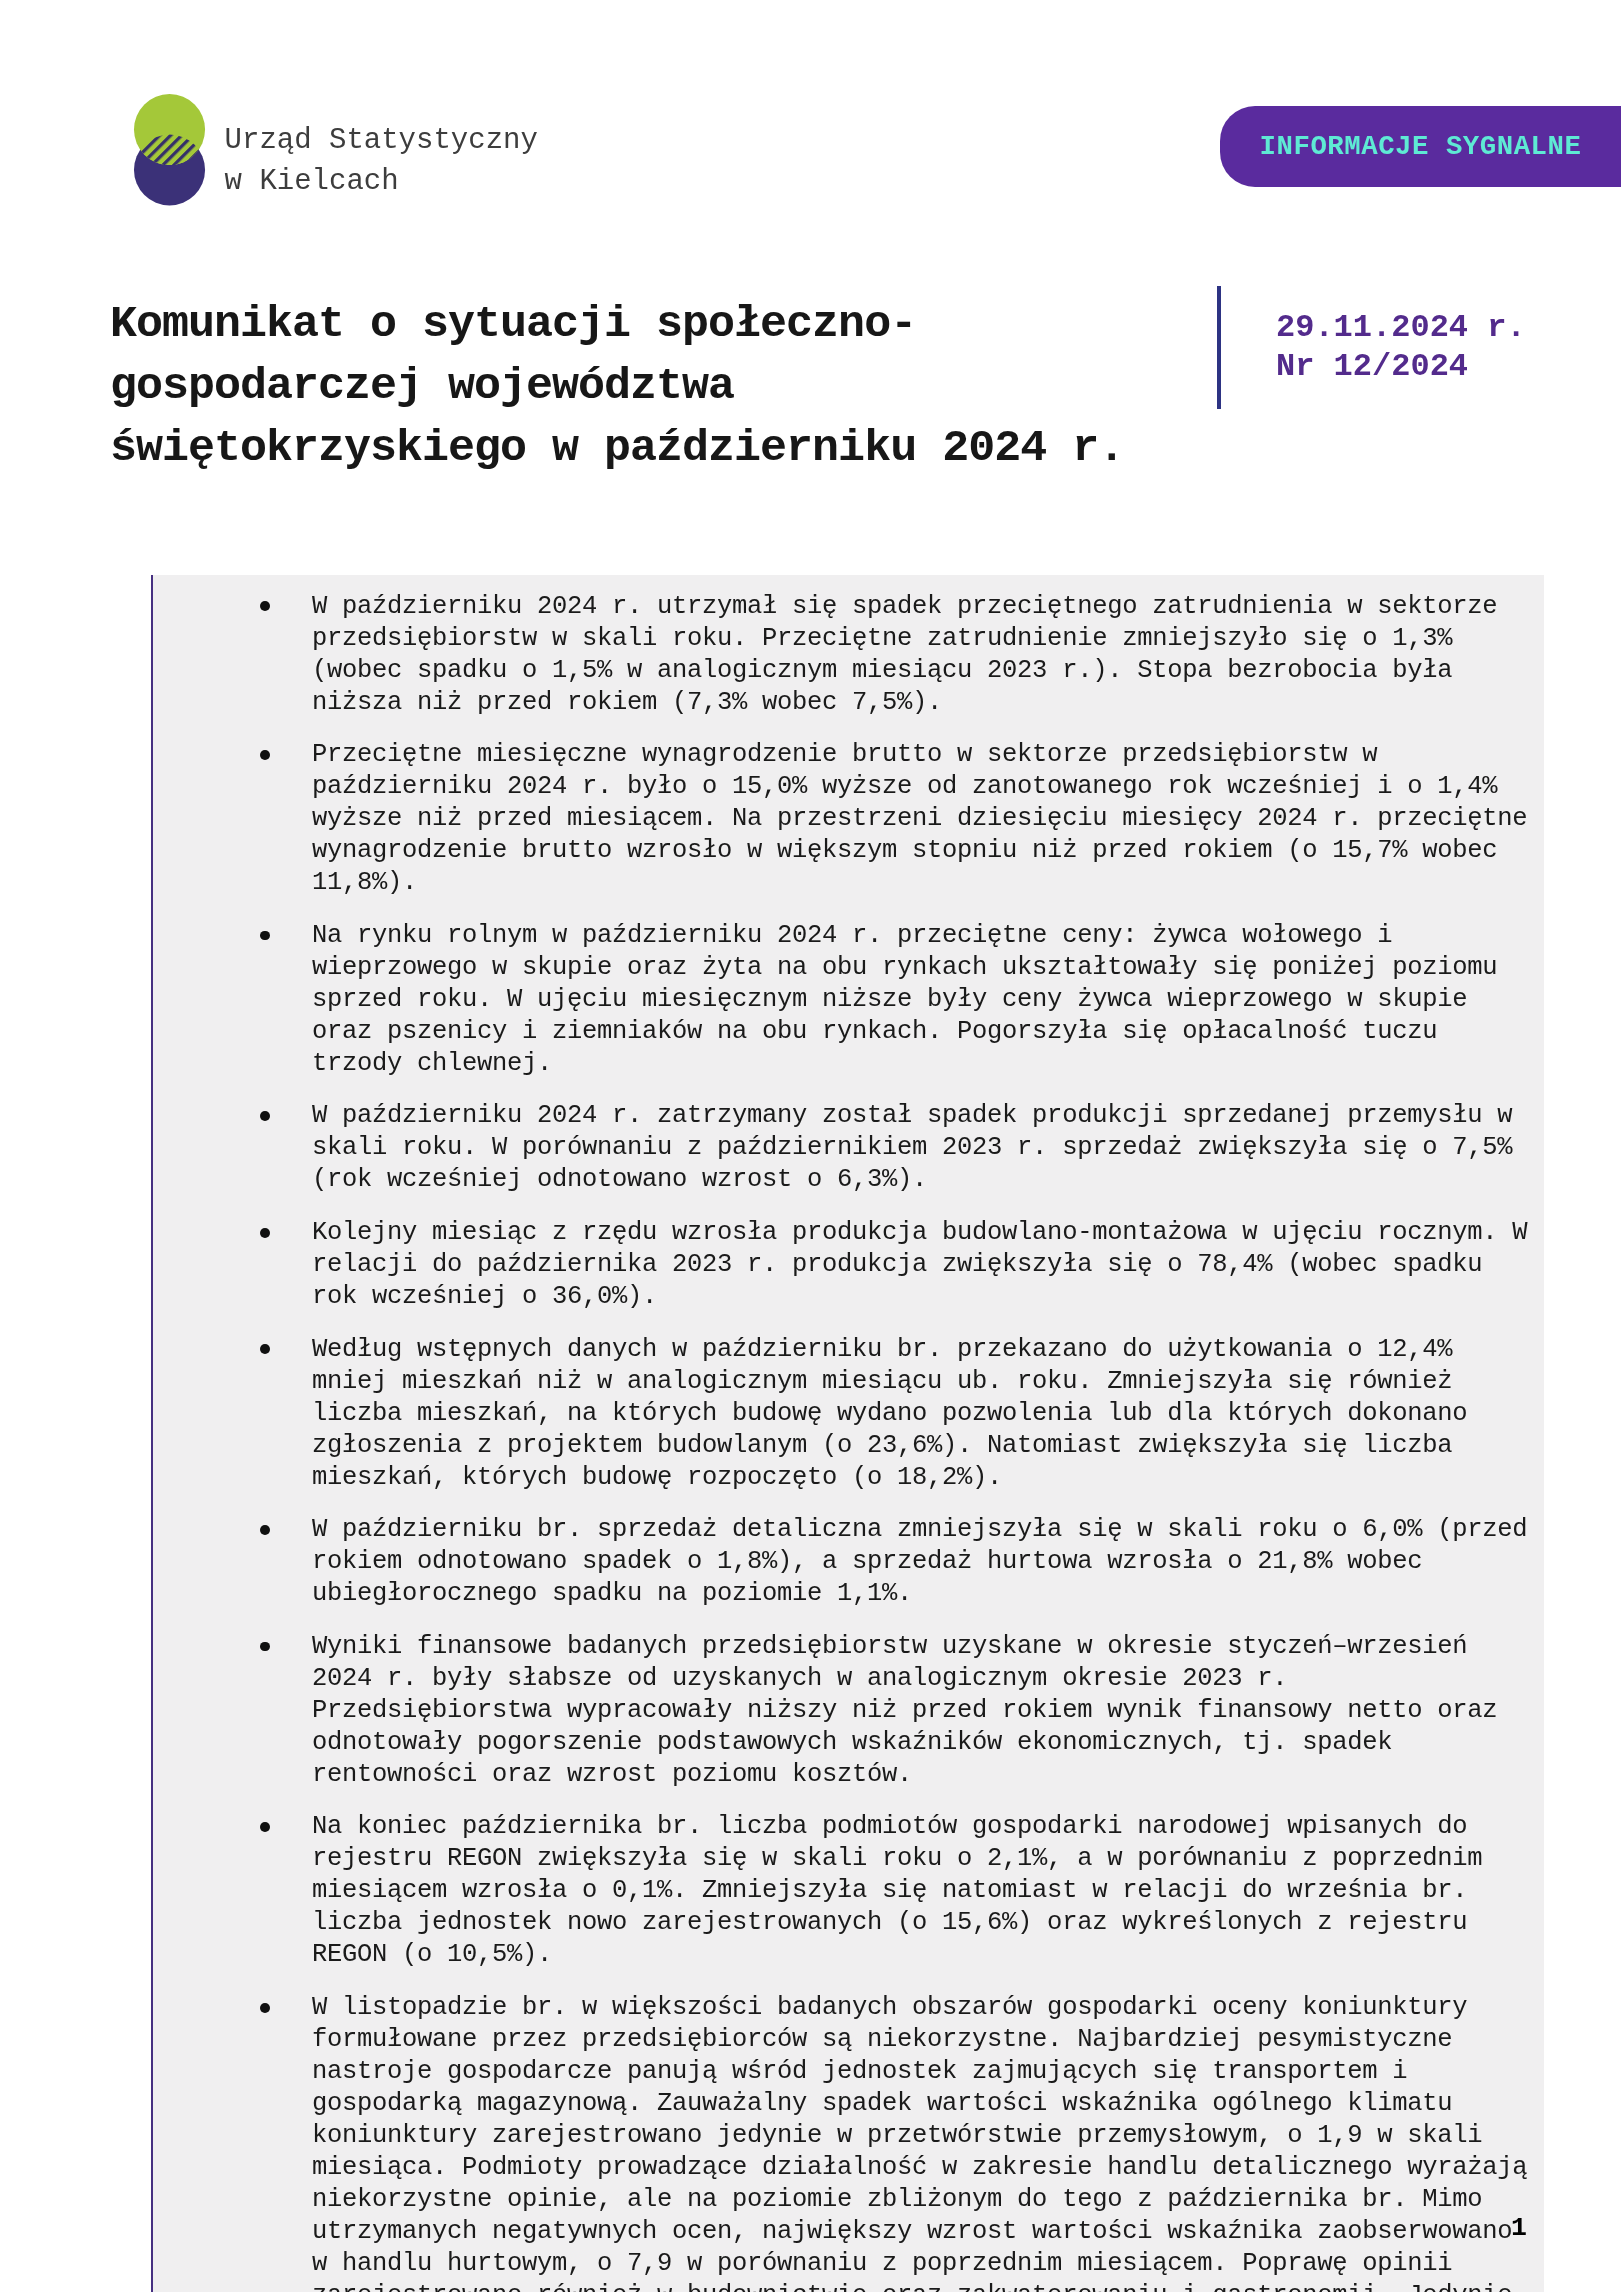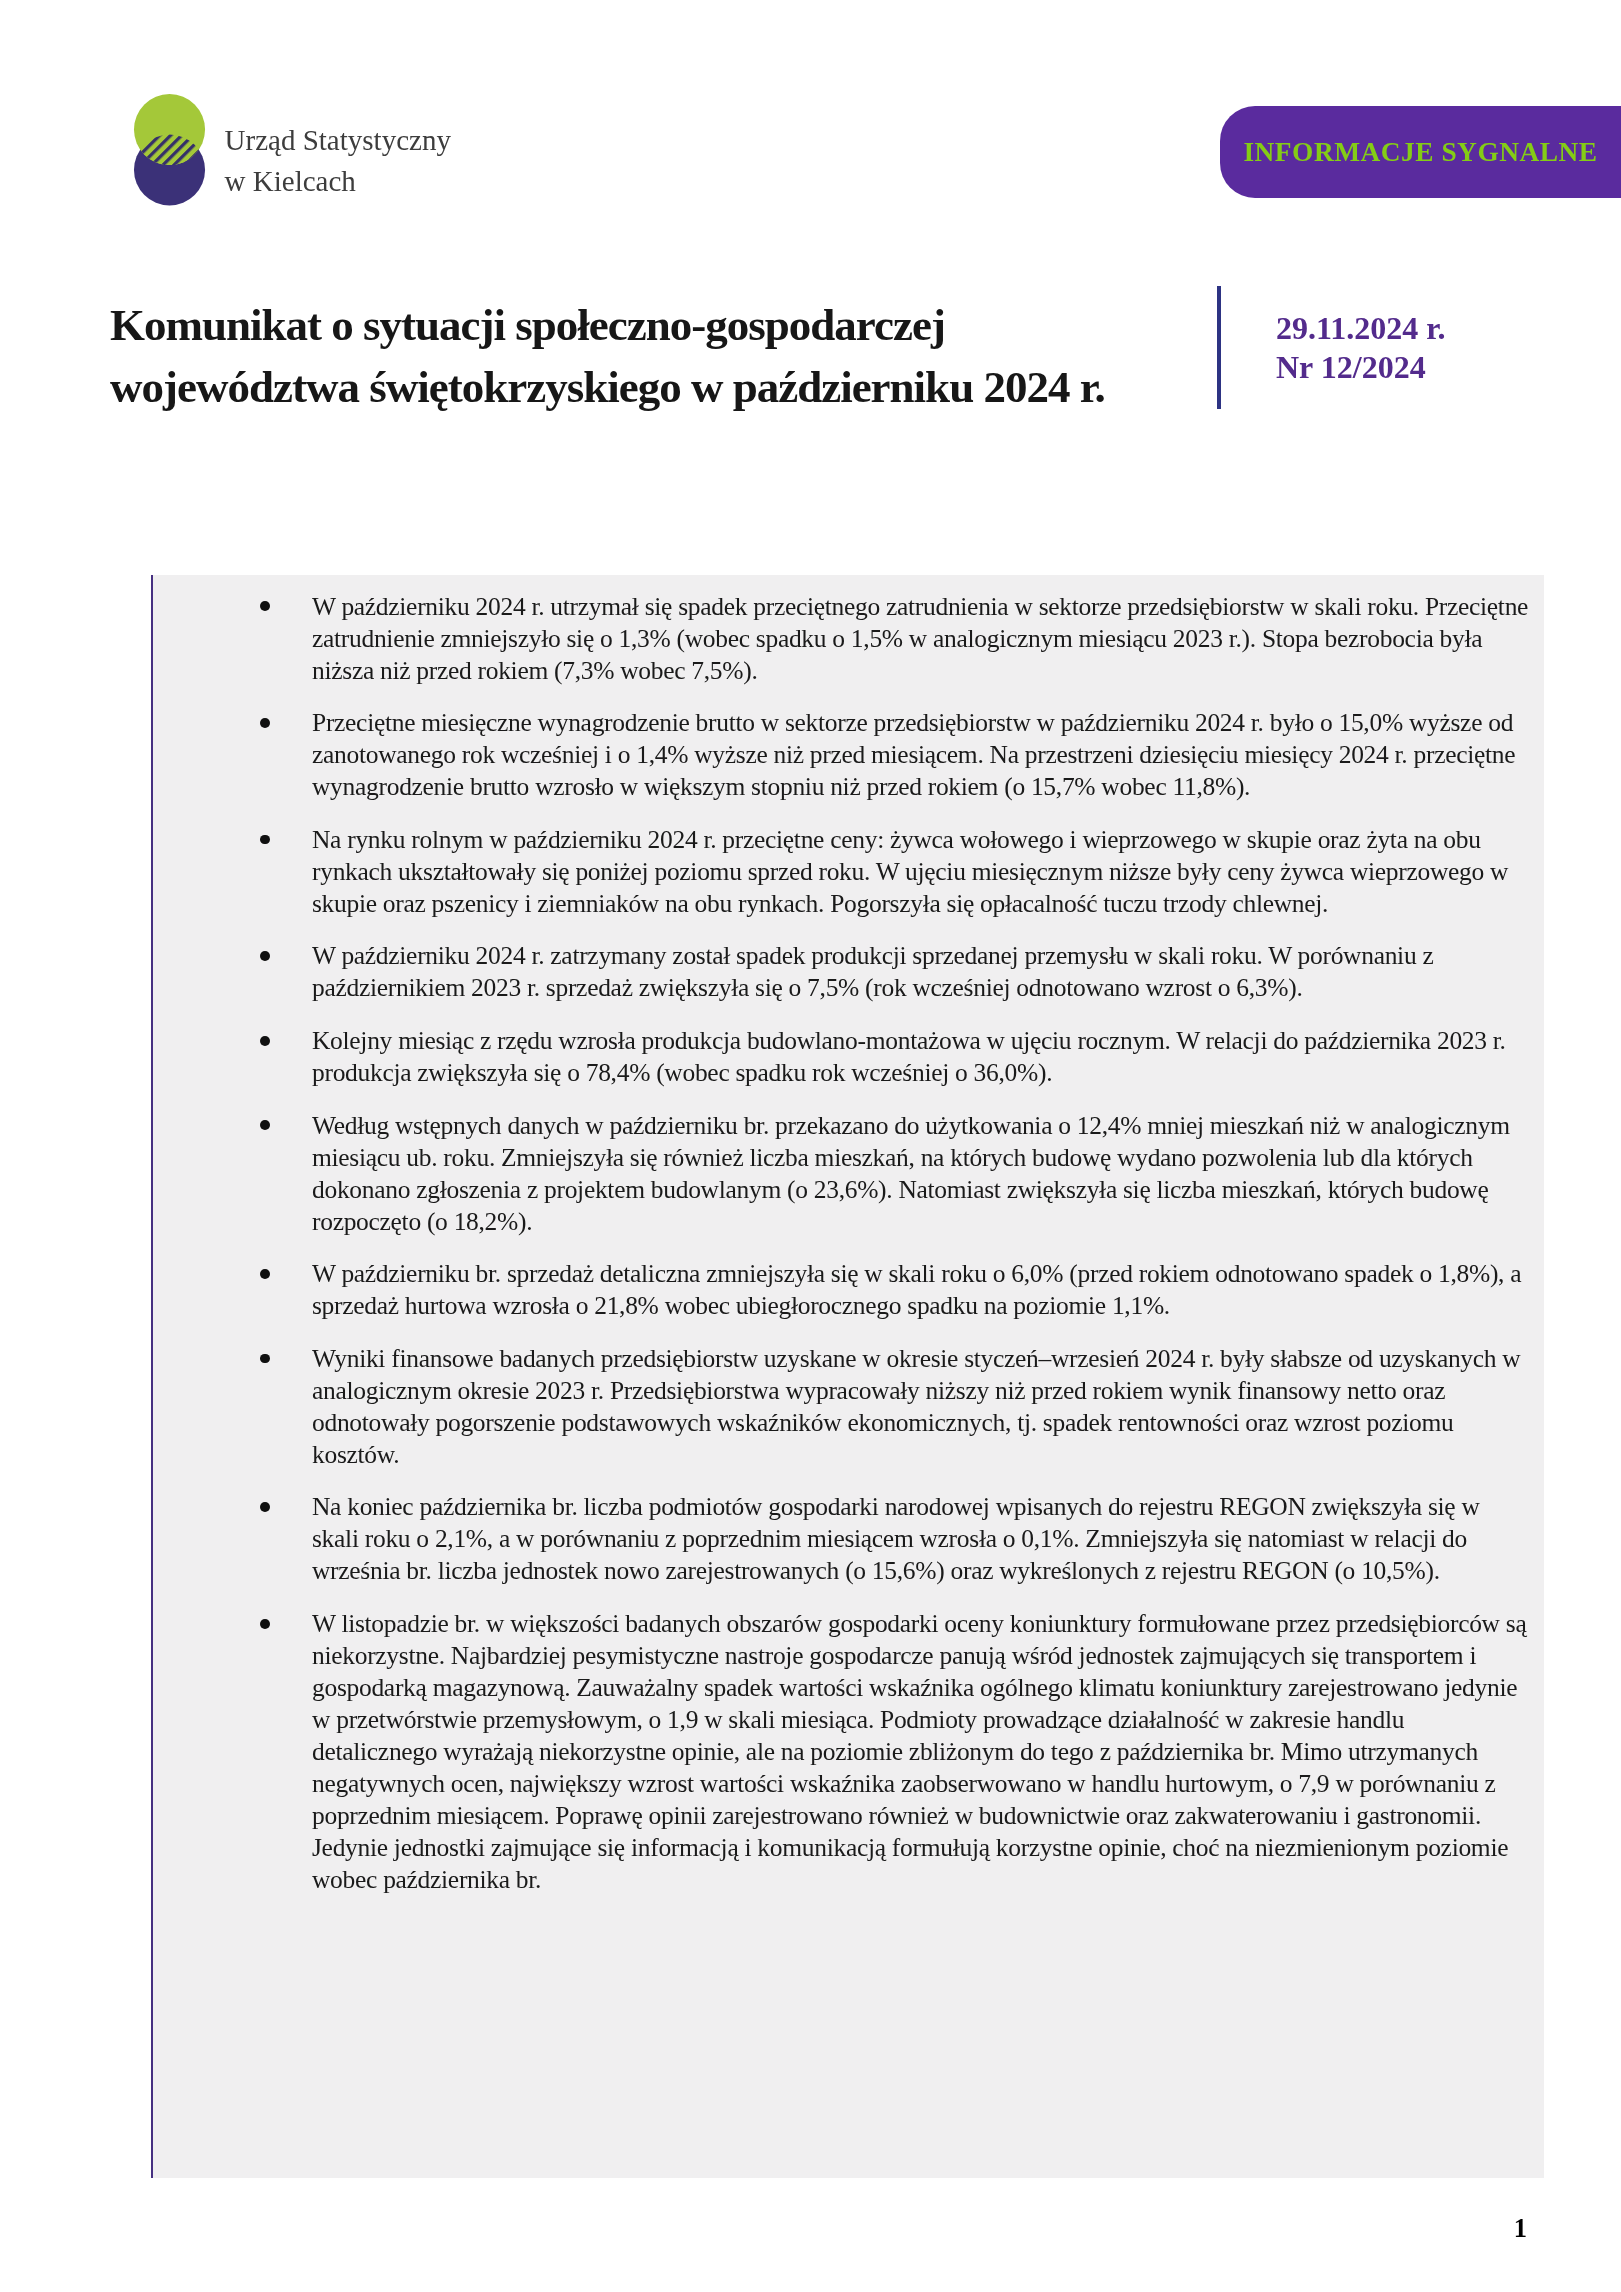--- a/index.html
+++ b/index.html
@@ -9,32 +9,32 @@
     --logo-green:#a4c839;
     --logo-navy:#3b3178;
     --hatch-navy:#353069;
     --panel-gray:#f0eff0;
     --panel-border-purple:#463081;
     --text-dark:#1a1a1a;
   }
   html,body{margin:0;padding:0;background:#fff;}
   .page{
     position:relative;width:1621px;height:2293px;background:#fff;overflow:hidden;
-    font-family:Liberation Serif, serif;color:var(--text-dark);
+    font-family:Liberation Mono, monospace;color:var(--text-dark);
   }
   
   .logo{position:absolute;left:133px;top:93px;display:flex;align-items:flex-start;}
   .logo-mark{flex:0 0 auto;}
   .logo-text{margin-left:17.6px;margin-top:27.4px;font-size:29px;line-height:41px;color:#3d3d3d;}
   
   .badge{
-    position:absolute;top:106px;left:1220px;right:0;height:92px;
+    position:absolute;top:106px;left:1220px;right:0;height:81px;
     background:var(--badge-purple);border-radius:35px 0 0 35px;
     display:flex;align-items:center;justify-content:center;
-    color:#84cc16;font-weight:700;font-size:27.4px;letter-spacing:0.5px;white-space:nowrap;
+    color:#5eead4;font-weight:700;font-size:27.4px;letter-spacing:0.5px;white-space:nowrap;
   }
   
   .title{
     position:absolute;left:98px;top:282px;width:1059px;margin:12px;
     font-size:45px;line-height:62px;font-weight:700;letter-spacing:-1px;color:#171717;
   }
   
   .issue{
     position:absolute;left:1217px;top:286px;height:123px;box-sizing:border-box;
     border-left:4.9px solid var(--divider-navy);padding-left:55px;

